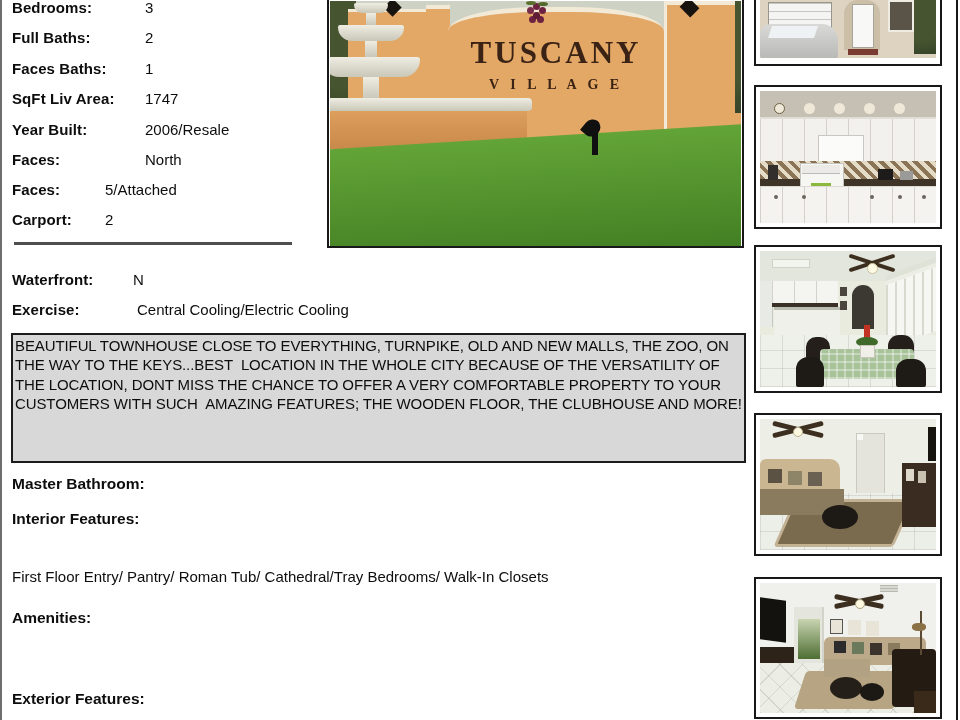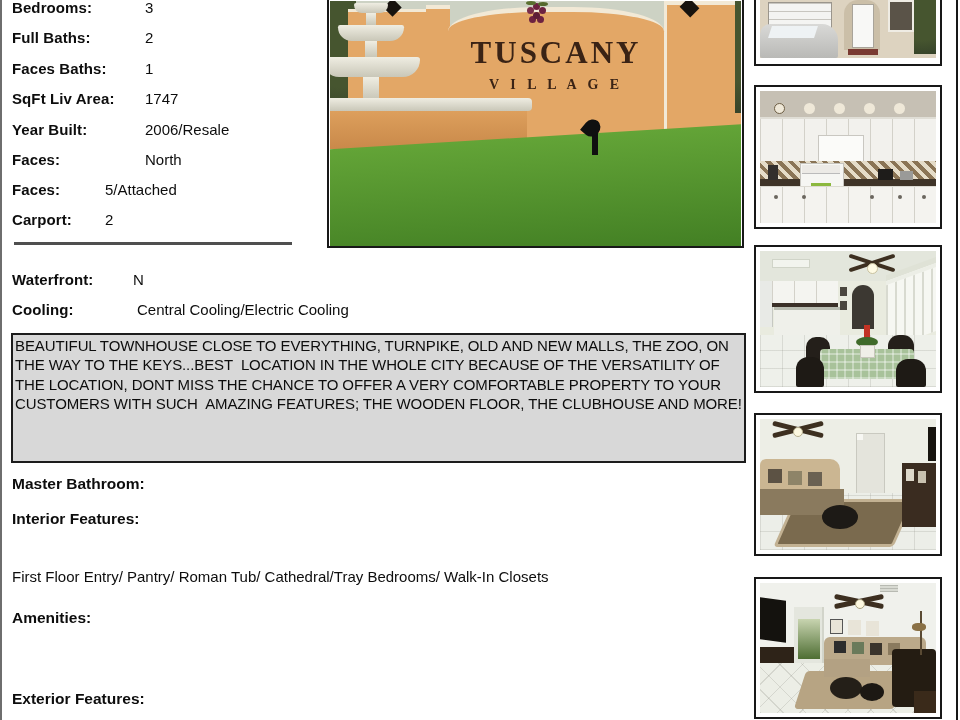--- a/index.html
+++ b/index.html
@@ -88,21 +88,21 @@
     <span class="dvalue">2</span>
   </div>
 
   <div class="a divider"></div>
 
   <div class="a xrow" style="top:270px">
     <span class="dlabel">Waterfront:</span>
     <span class="dvalue">N</span>
   </div>
   <div class="a xrow cool" style="top:300px">
-    <span class="dlabel">Cooling:</span>
+    <span class="dlabel">Exercise:</span>
     <span class="dvalue">Central Cooling/Electric Cooling</span>
   </div>
 
   <div class="a remarks">
     <p>BEAUTIFUL TOWNHOUSE CLOSE TO EVERYTHING, TURNPIKE, OLD AND NEW MALLS, THE ZOO, ON THE WAY TO THE KEYS...BEST  LOCATION IN THE WHOLE CITY BECAUSE OF THE VERSATILITY OF THE LOCATION, DONT MISS THE CHANCE TO OFFER A VERY COMFORTABLE PROPERTY TO YOUR CUSTOMERS WITH SUCH  AMAZING FEATURES; THE WOODEN FLOOR, THE CLUBHOUSE AND MORE!</p>
   </div>
 
   <div class="a shead" style="top:475px">Master Bathroom:</div>
   <div class="a shead" style="top:510px">Interior Features:</div>
   <div class="a sval" style="top:568px">First Floor Entry/ Pantry/ Roman Tub/ Cathedral/Tray Bedrooms/ Walk-In Closets</div>

